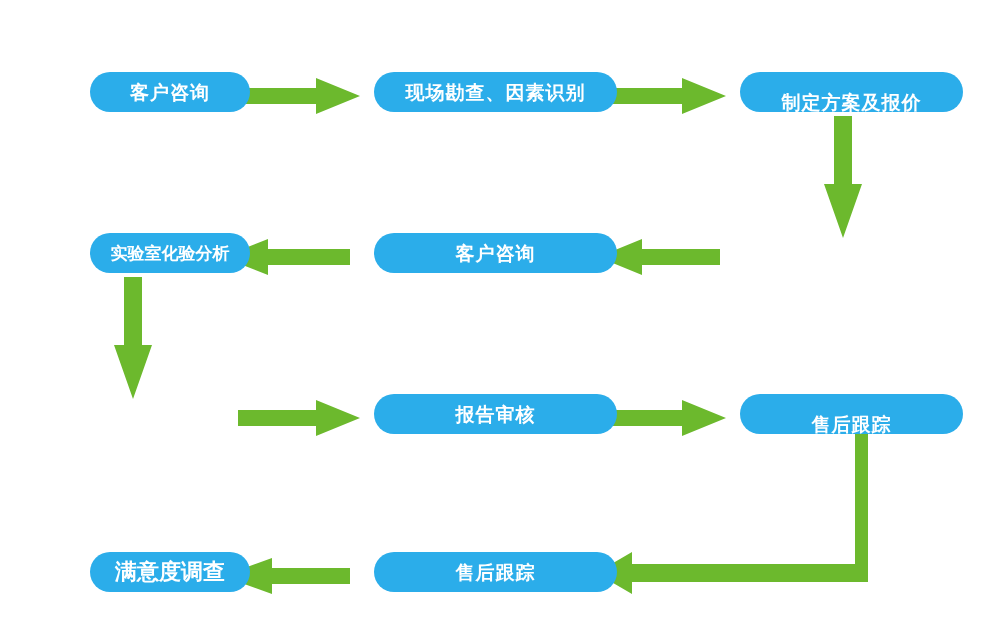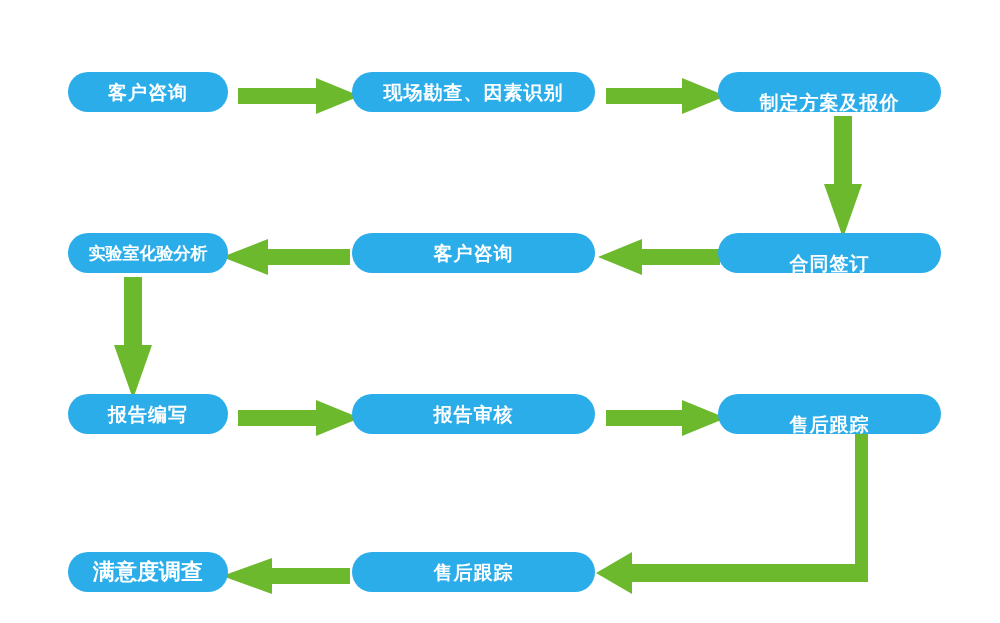--- a/index.html
+++ b/index.html
@@ -17,20 +17,21 @@
   }
   .node {
     position: absolute;
     box-sizing: border-box;
     background: #2badea;
     border-radius: 20px;
     display: flex;
     align-items: center;
     justify-content: center;
     z-index: 3;
+    margin-left: 22px;
   }
   .node-label {
     color: #ffffff;
     font-size: 19px;
     font-weight: bold;
     letter-spacing: 1px;
     line-height: 1;
     white-space: nowrap;
     user-select: none;
   }
@@ -120,35 +121,29 @@
   </div>
 
   <div class="node mid row1">
     <span class="node-label">现场勘查、因素识别</span>
   </div>
 
   <div class="node right row1">
     <span class="node-label">制定方案及报价</span>
   </div>
 
-  <div class="node right row2">
-    <span class="node-label">合同签订</span>
-  </div>
 
   <div class="node mid row2">
     <span class="node-label">客户咨询</span>
   </div>
 
   <div class="node left row2">
     <span class="node-label" style="font-size:17px; letter-spacing:0;">实验室化验分析</span>
   </div>
 
-  <div class="node left row3">
-    <span class="node-label">报告编写</span>
-  </div>
 
   <div class="node mid row3">
     <span class="node-label">报告审核</span>
   </div>
 
   <div class="node right row3">
     <span class="node-label">售后跟踪</span>
   </div>
 
   <div class="node mid row4">

